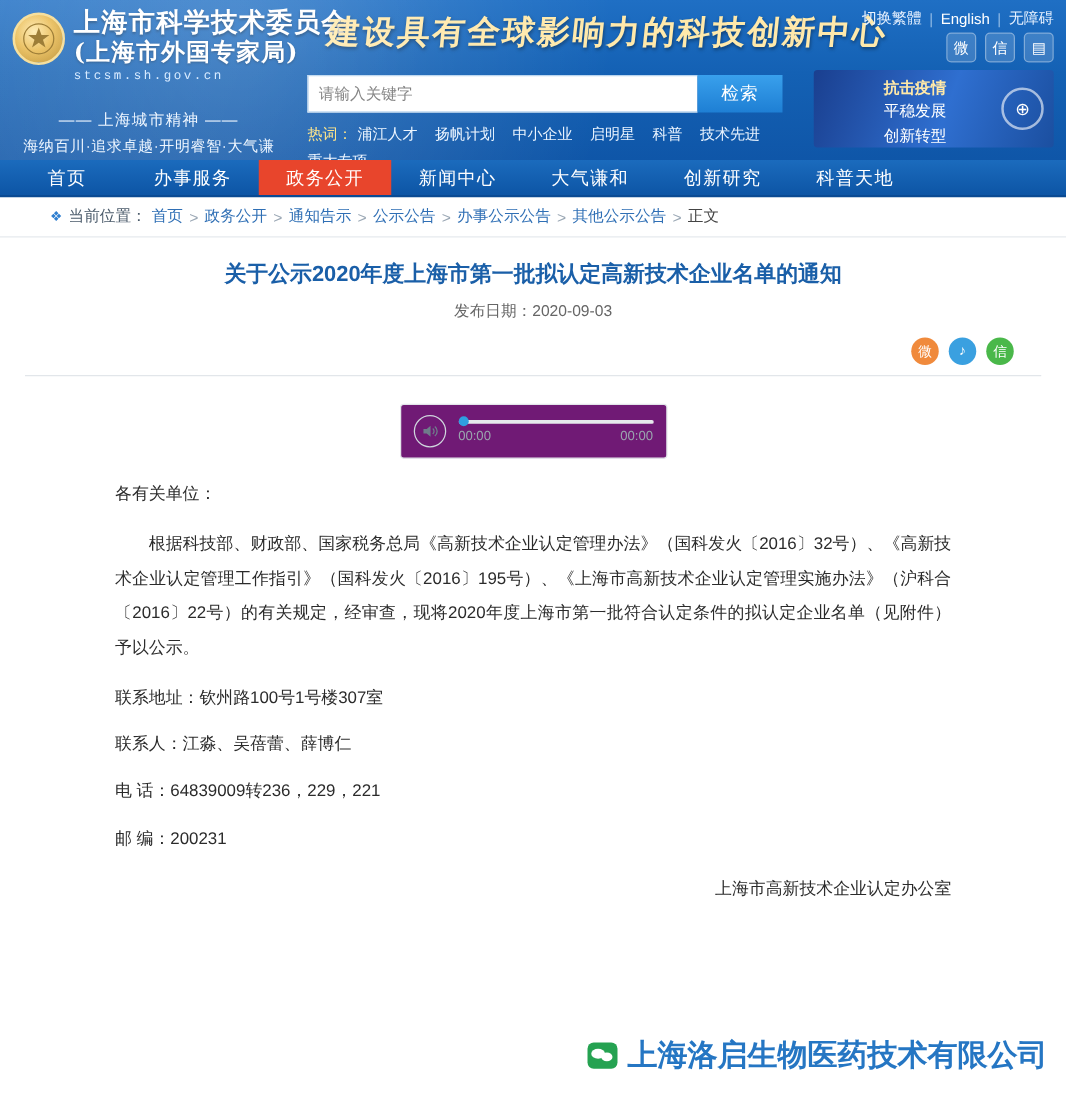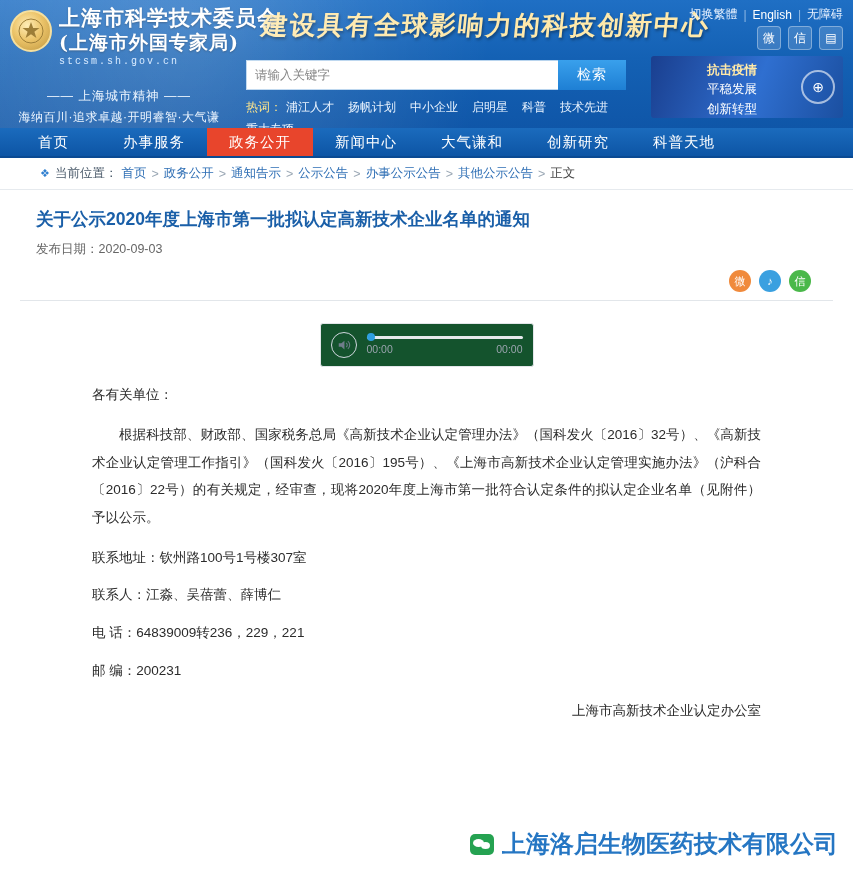--- a/index.html
+++ b/index.html
@@ -165,21 +165,21 @@
     background: #ffffff;
     border-bottom: 1px solid #e6eaee;
   }
   .crumb-dot { color: #2f7fd0; margin-right: 5px; font-size: 11px; }
   .crumb-wrap .label { color: #4a5a6a; margin-right: 4px; }
   .crumb-wrap a { color: #2f6fb5; text-decoration: none; }
   .crumb-wrap .gt { color: #9aa7b4; margin: 0 5px; }
   .crumb-wrap .cur { color: #444; }
 
   
-  .title-area { padding: 16px 36px 6px; text-align: left; }
+  .title-area { padding: 16px 48px 6px; text-align: center; }
   .doc-title {
     font-size: 17.5px; color: #1a5fa8; font-weight: bold;
     line-height: 1.5;
     font-family: "Liberation Sans", sans-serif;
   }
   .doc-date { margin-top: 9px; font-size: 12.5px; color: #666; }
   .share-icons {
     display: flex; gap: 8px; justify-content: flex-end;
     padding: 6px 42px 0 0;
   }
@@ -193,21 +193,21 @@
   .share.s3 { background: #4ab84a; }
 
   .divider { height: 1px; background: #e2e6ea; margin: 8px 20px 0; }
 
   
   .audio-wrap { display: flex; justify-content: center; margin-top: 22px; }
   .audio-box {
     width: 214px; height: 44px;
     border: 1px solid #e3e6ea; border-radius: 3px;
     display: flex; align-items: center; padding: 0 10px; gap: 10px;
-    background: #14532d;
+    background: #701a75;
   }
   .audio-btn {
     width: 26px; height: 26px; border-radius: 50%;
     border: 1px solid #cfd6dd;
     display: flex; align-items: center; justify-content: center;
     color: #6f7d8b; font-size: 13px; flex: none;
   }
   .audio-track { flex: 1; }
   .audio-line { position: relative; height: 3px; background: #e6e9ec; border-radius: 2px; }
   .audio-knob {

